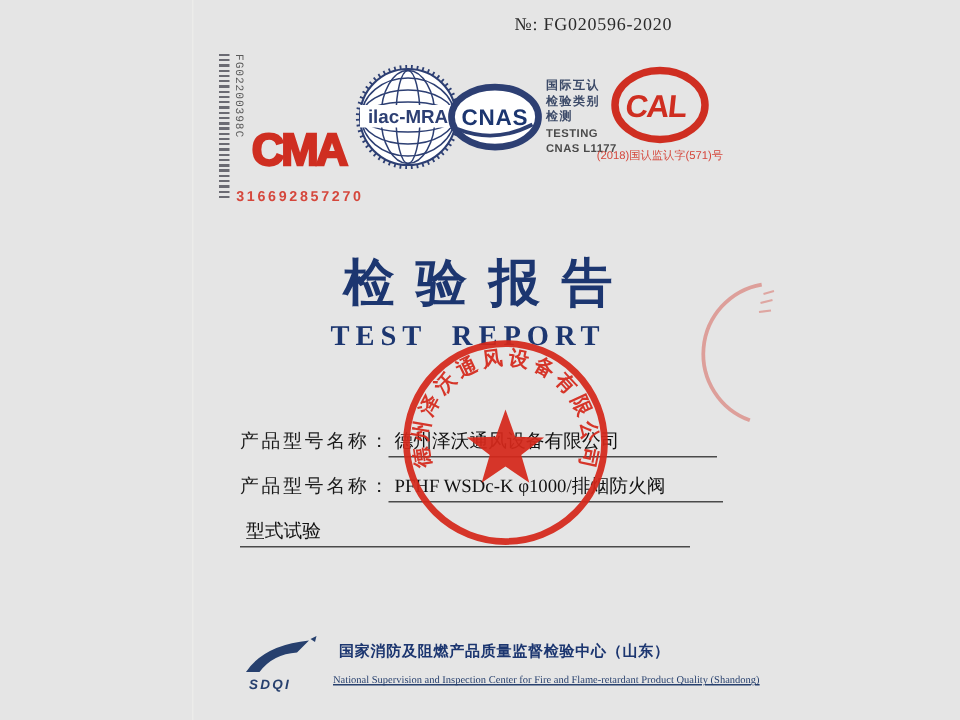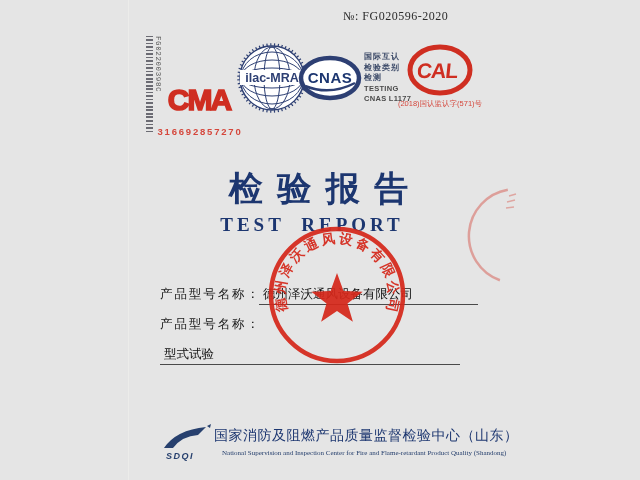--- a/index.html
+++ b/index.html
@@ -47,24 +47,24 @@
   .field-value { flex:1; border-bottom:1px solid #4a4a4a; font-size:12.5px;
     padding:0 0 1px 4px; white-space:nowrap; color:#111; }
   .field-row.r1 .field-value { margin-right:4px; }
   .field-row.r3 .field-value { margin-right:22px; }
 
   .company-seal { position:absolute; left:262px; top:220px; opacity:.93; }
   .faint-seal { position:absolute; left:462px; top:180px; }
 
   .footer { position:absolute; left:160px; top:420px; width:400px; }
   .sdqi-logo { position:absolute; left:0; top:2px; }
-  .footer-org-cn { position:absolute; left:54px; top:7px; font-size:14px; font-weight:normal;
+  .footer-org-cn { position:absolute; left:66px; top:7px; font-size:10px; font-weight:bold;
     color:#1c3670; letter-spacing:.5px; white-space:nowrap; }
   .footer-org-en { position:absolute; left:62px; top:29px; font-size:7px; color:#27406e;
-    white-space:nowrap; letter-spacing:0; }
+    white-space:nowrap; letter-spacing:0;text-decoration:underline; }
 
   svg text { font-family:"Liberation Sans", sans-serif; }
 </style>
 </head>
 <body>
 
 <div class="page">
   <div class="page-edge-line"></div>
 
   <div class="report-no">
@@ -118,20 +118,21 @@
   <div class="title-cn">检 验 报 告</div>
   <div class="title-en">TEST REPORT</div>
 
   <div class="fields">
     <div class="field-row r1">
       <span class="field-label">产品型号名称：</span>
       <span class="field-value">德州泽沃通风设备有限公司</span>
     </div>
     <div class="field-row r2">
       <span class="field-label">产品型号名称：</span>
+      <span class="field-value">PFHF WSDc-K φ1000/排烟防火阀</span>
     </div>
     <div class="field-row r3">
       <span class="field-value">型式试验</span>
     </div>
   </div>
 
   <svg class="company-seal" width="150" height="150" viewBox="0 0 150 150">
     <defs>
       <path id="sealArc" d="M 26.1,92.8 A 52,52 0 1 1 123.9,92.8" fill="none"></path>
     </defs>

